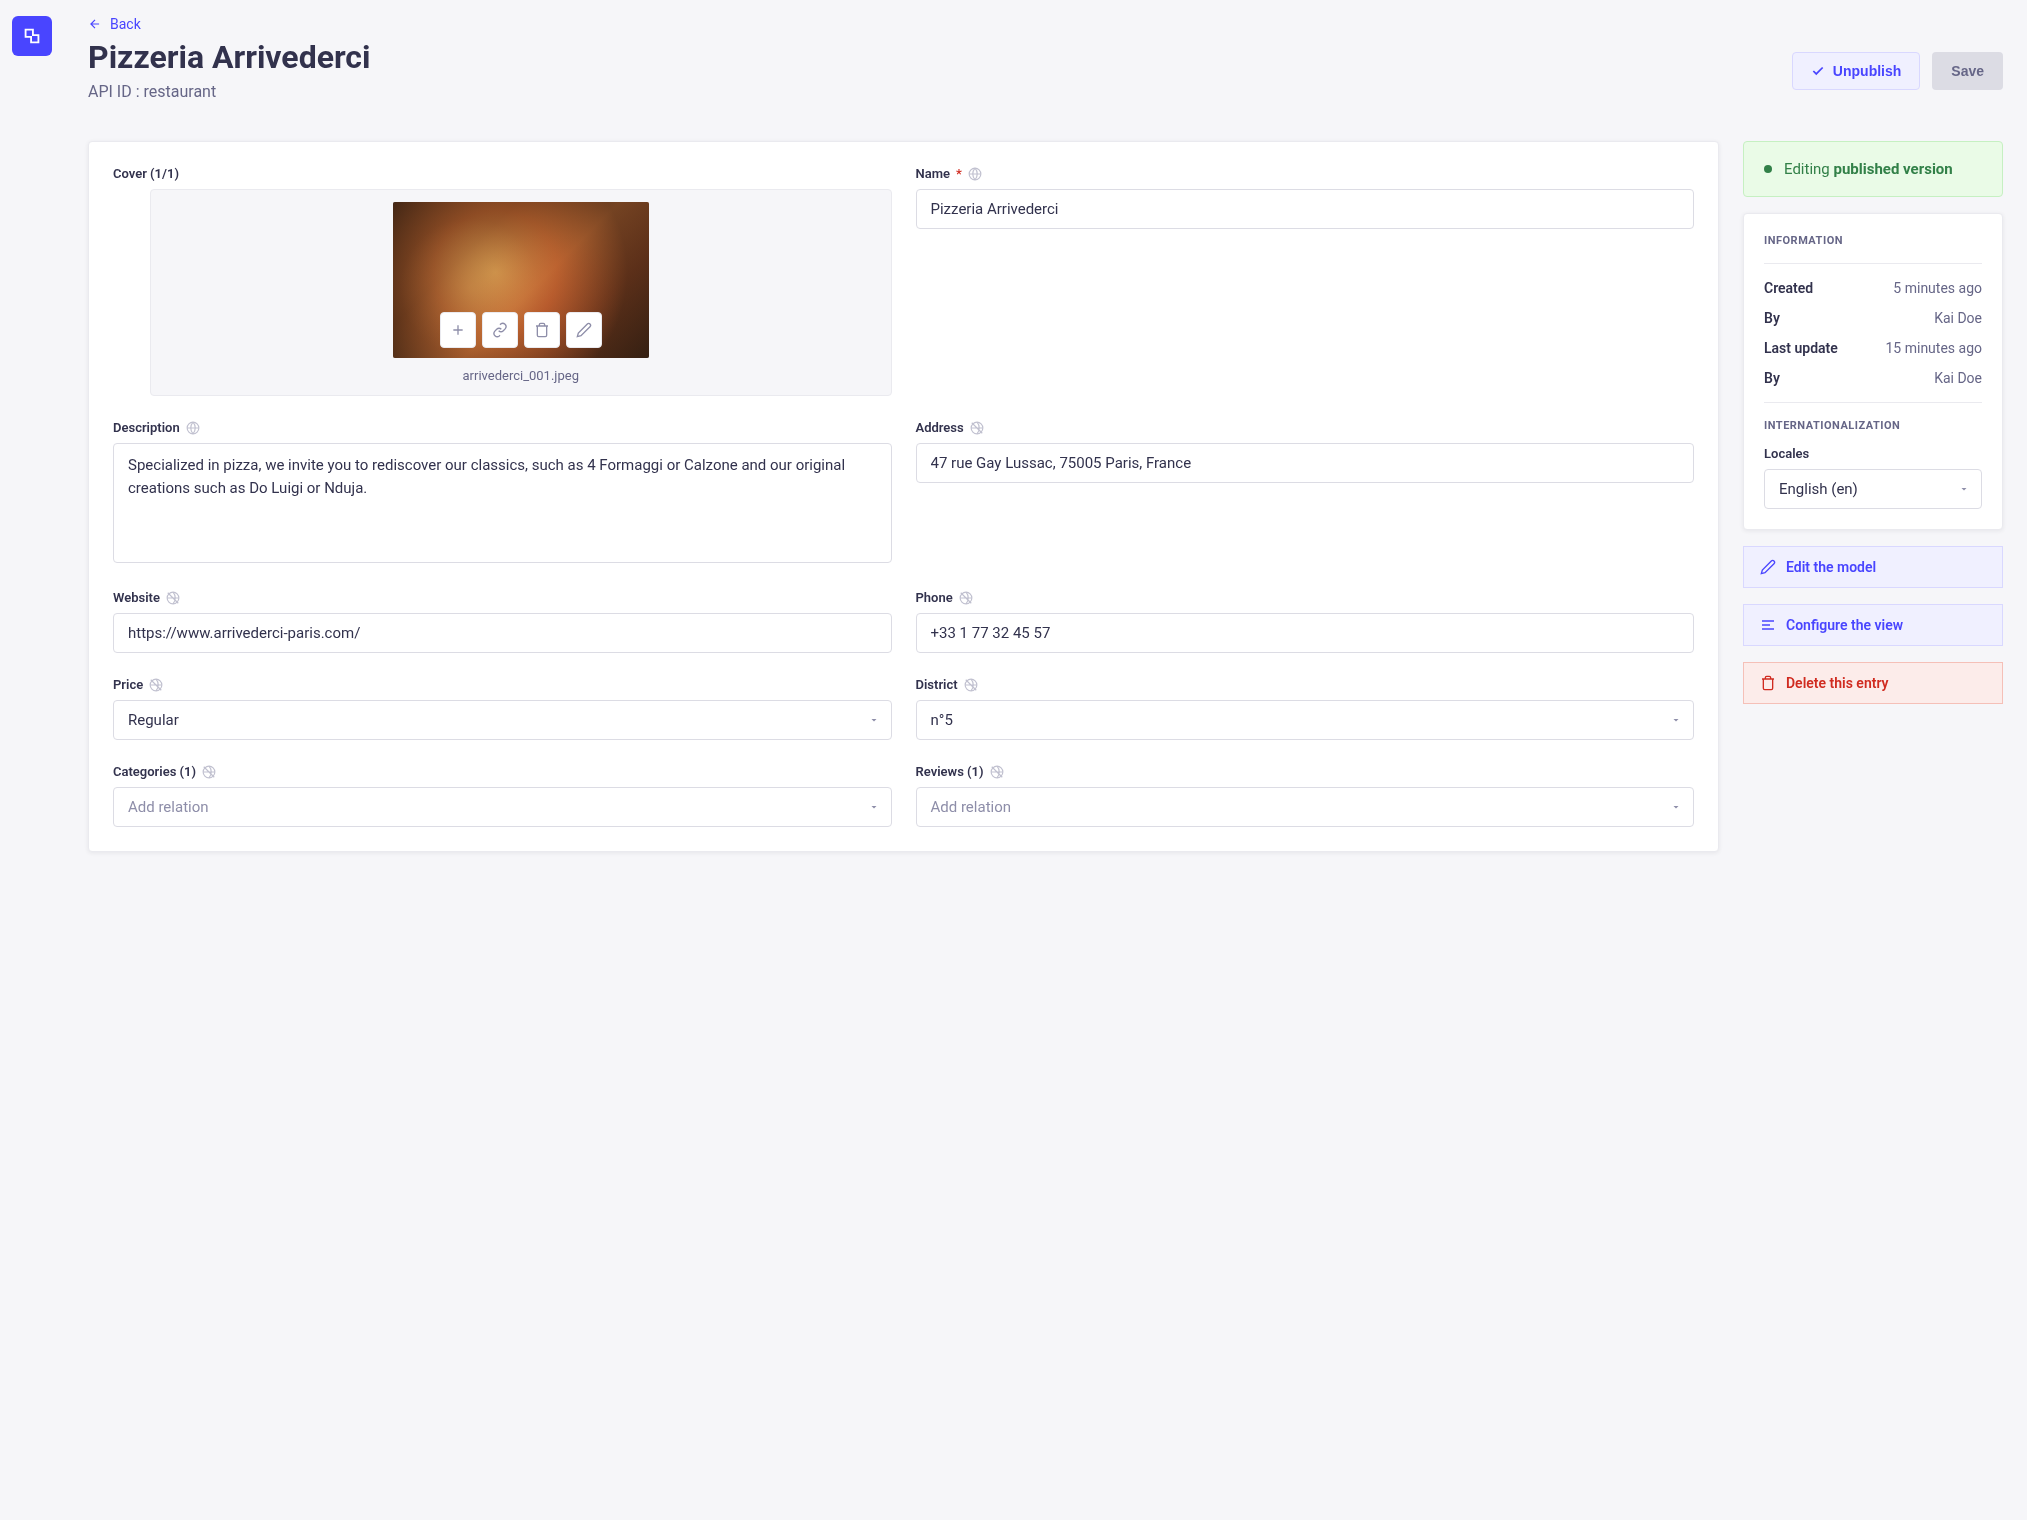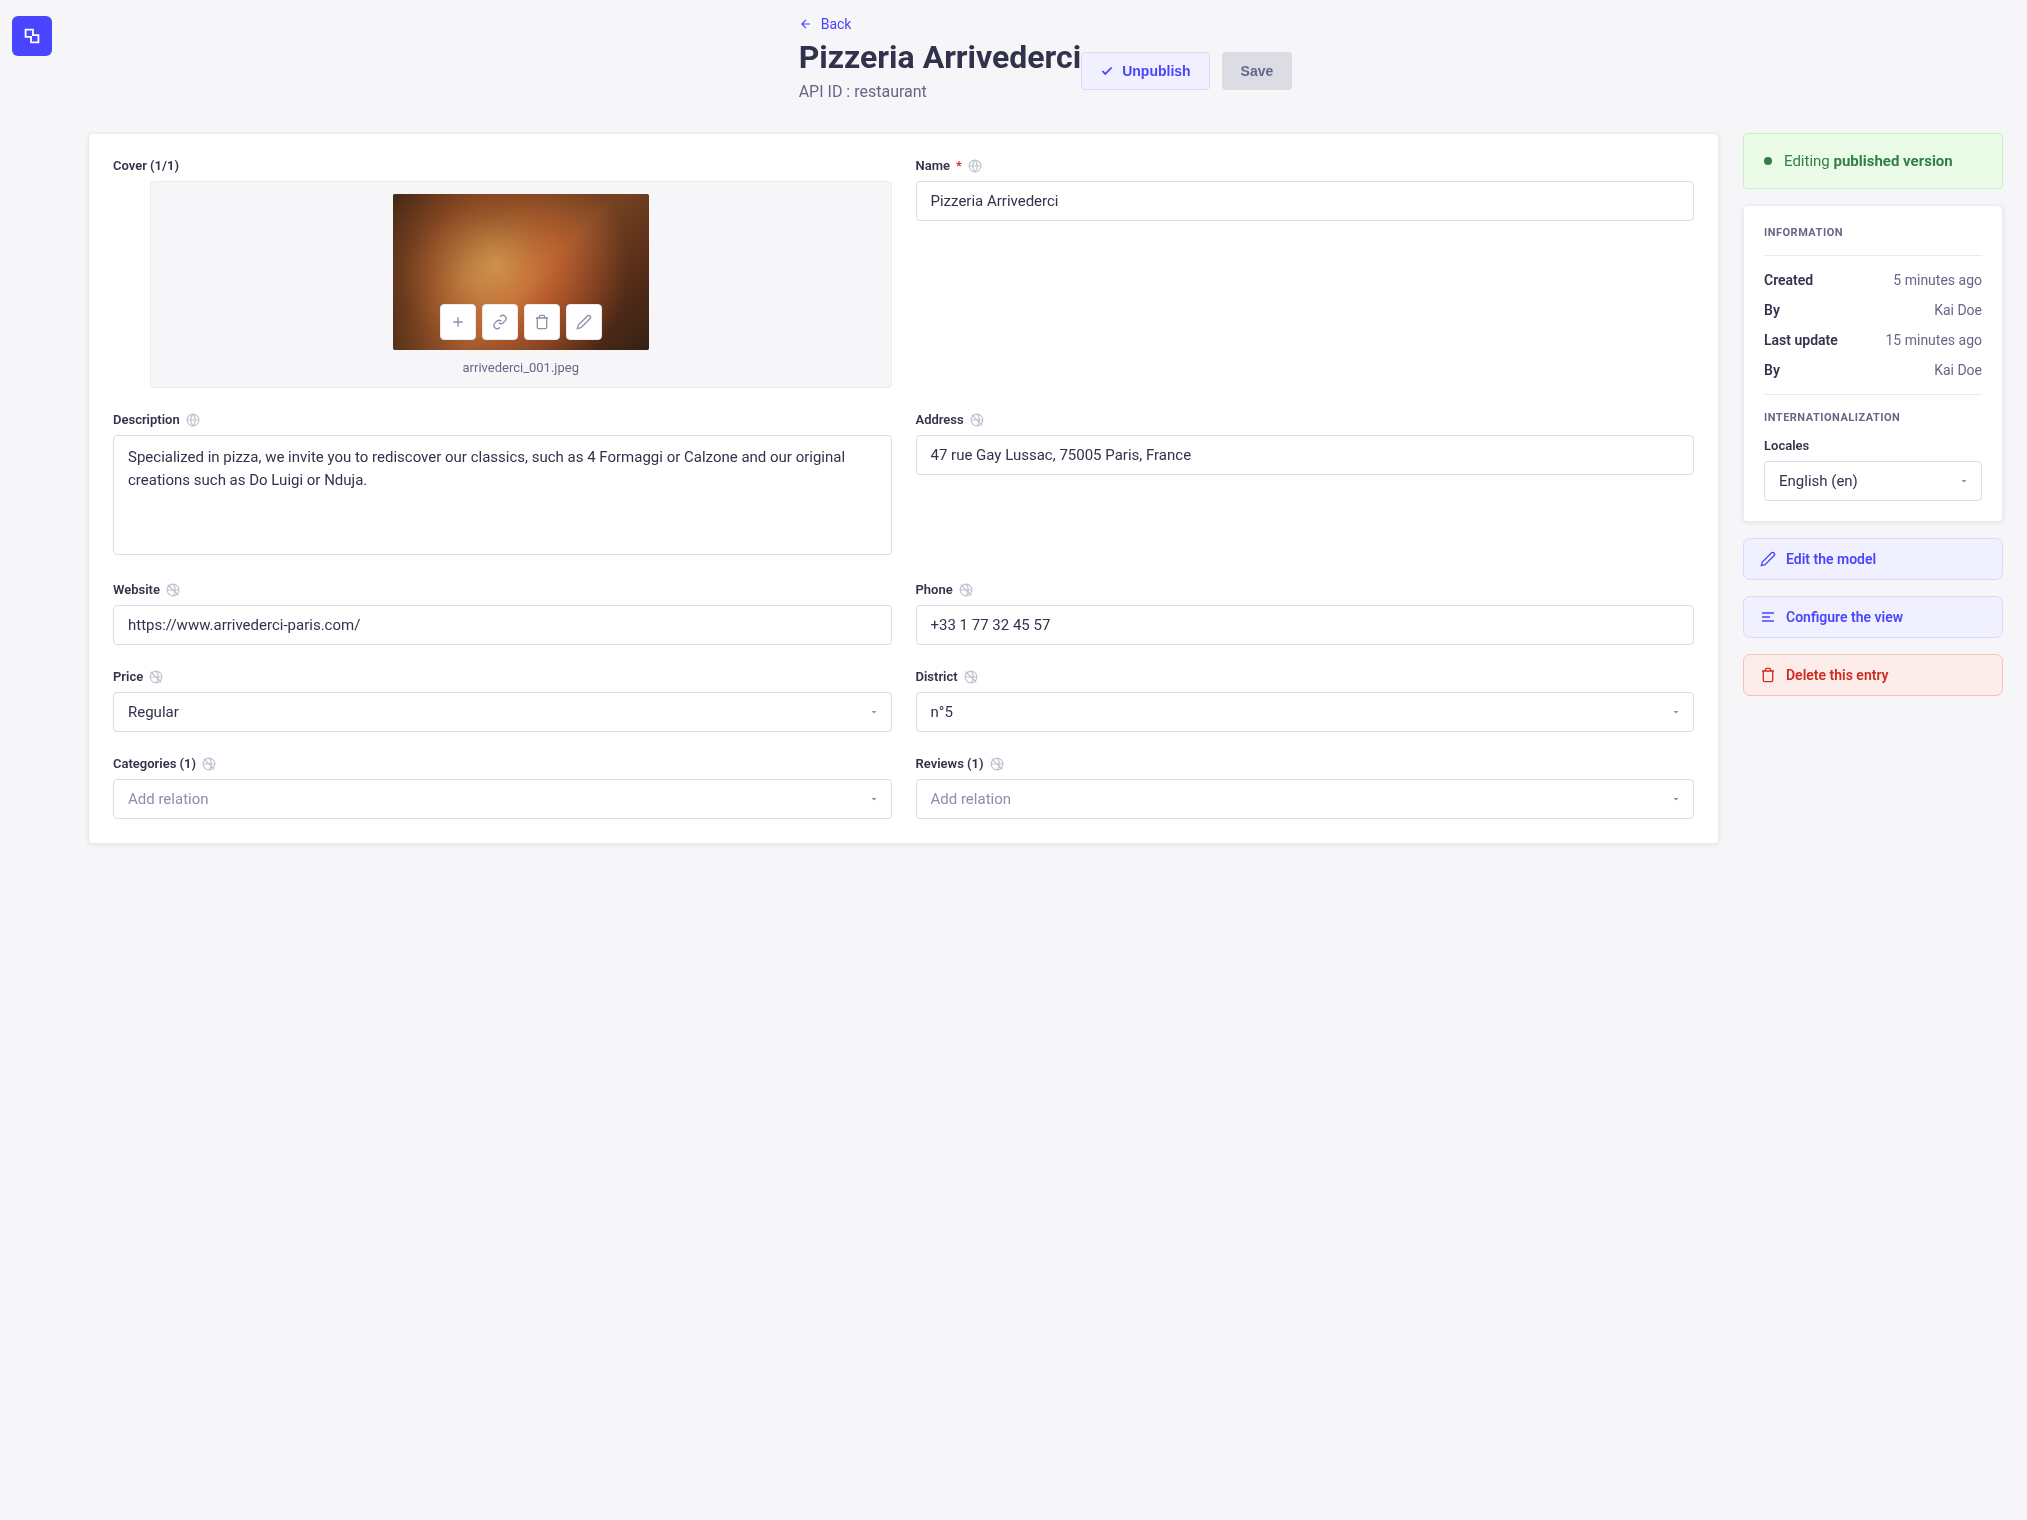--- a/index.html
+++ b/index.html
@@ -33,23 +33,23 @@
   align-items: center;
   justify-content: center;
 }
 .logo svg { width: 22px; height: 22px; }
 .main {
   flex: 1;
   padding: 16px 24px 0 24px;
 }
 .header {
   display: flex;
-  justify-content: center;
+  justify-content: space-between;
   align-items: flex-start;
-  margin-bottom: 32px;
+  margin-bottom: 40px;
 }
 .back-link {
   color: #4945ff;
   text-decoration: none;
   font-size: 14px;
   display: inline-flex;
   align-items: center;
   gap: 8px;
   margin-bottom: 4px;
 }
@@ -250,21 +250,21 @@
   font-size: 14px;
 }
 .info-row .k { font-weight: 600; color: #32324d; }
 .info-row .v { color: #666687; text-align: right; }
 .divider { height: 1px; background: #eaeaef; margin: 16px 0; }
 .action-btn {
   display: flex;
   align-items: center;
   gap: 10px;
   padding: 12px 16px;
-  border-radius: 7px;
+  border-radius: 0;
   font-weight: 600;
   font-size: 14px;
   cursor: pointer;
   border: 1px solid;
 }
 .action-primary { background: #f0f0ff; color: #4945ff; border-color: #d9d8ff; }
 .action-danger { background: #fcecea; color: #d02b20; border-color: #f5c0b8; }
 .action-btn svg { width: 16px; height: 16px; flex-shrink: 0; }
 </style>
 </head>

